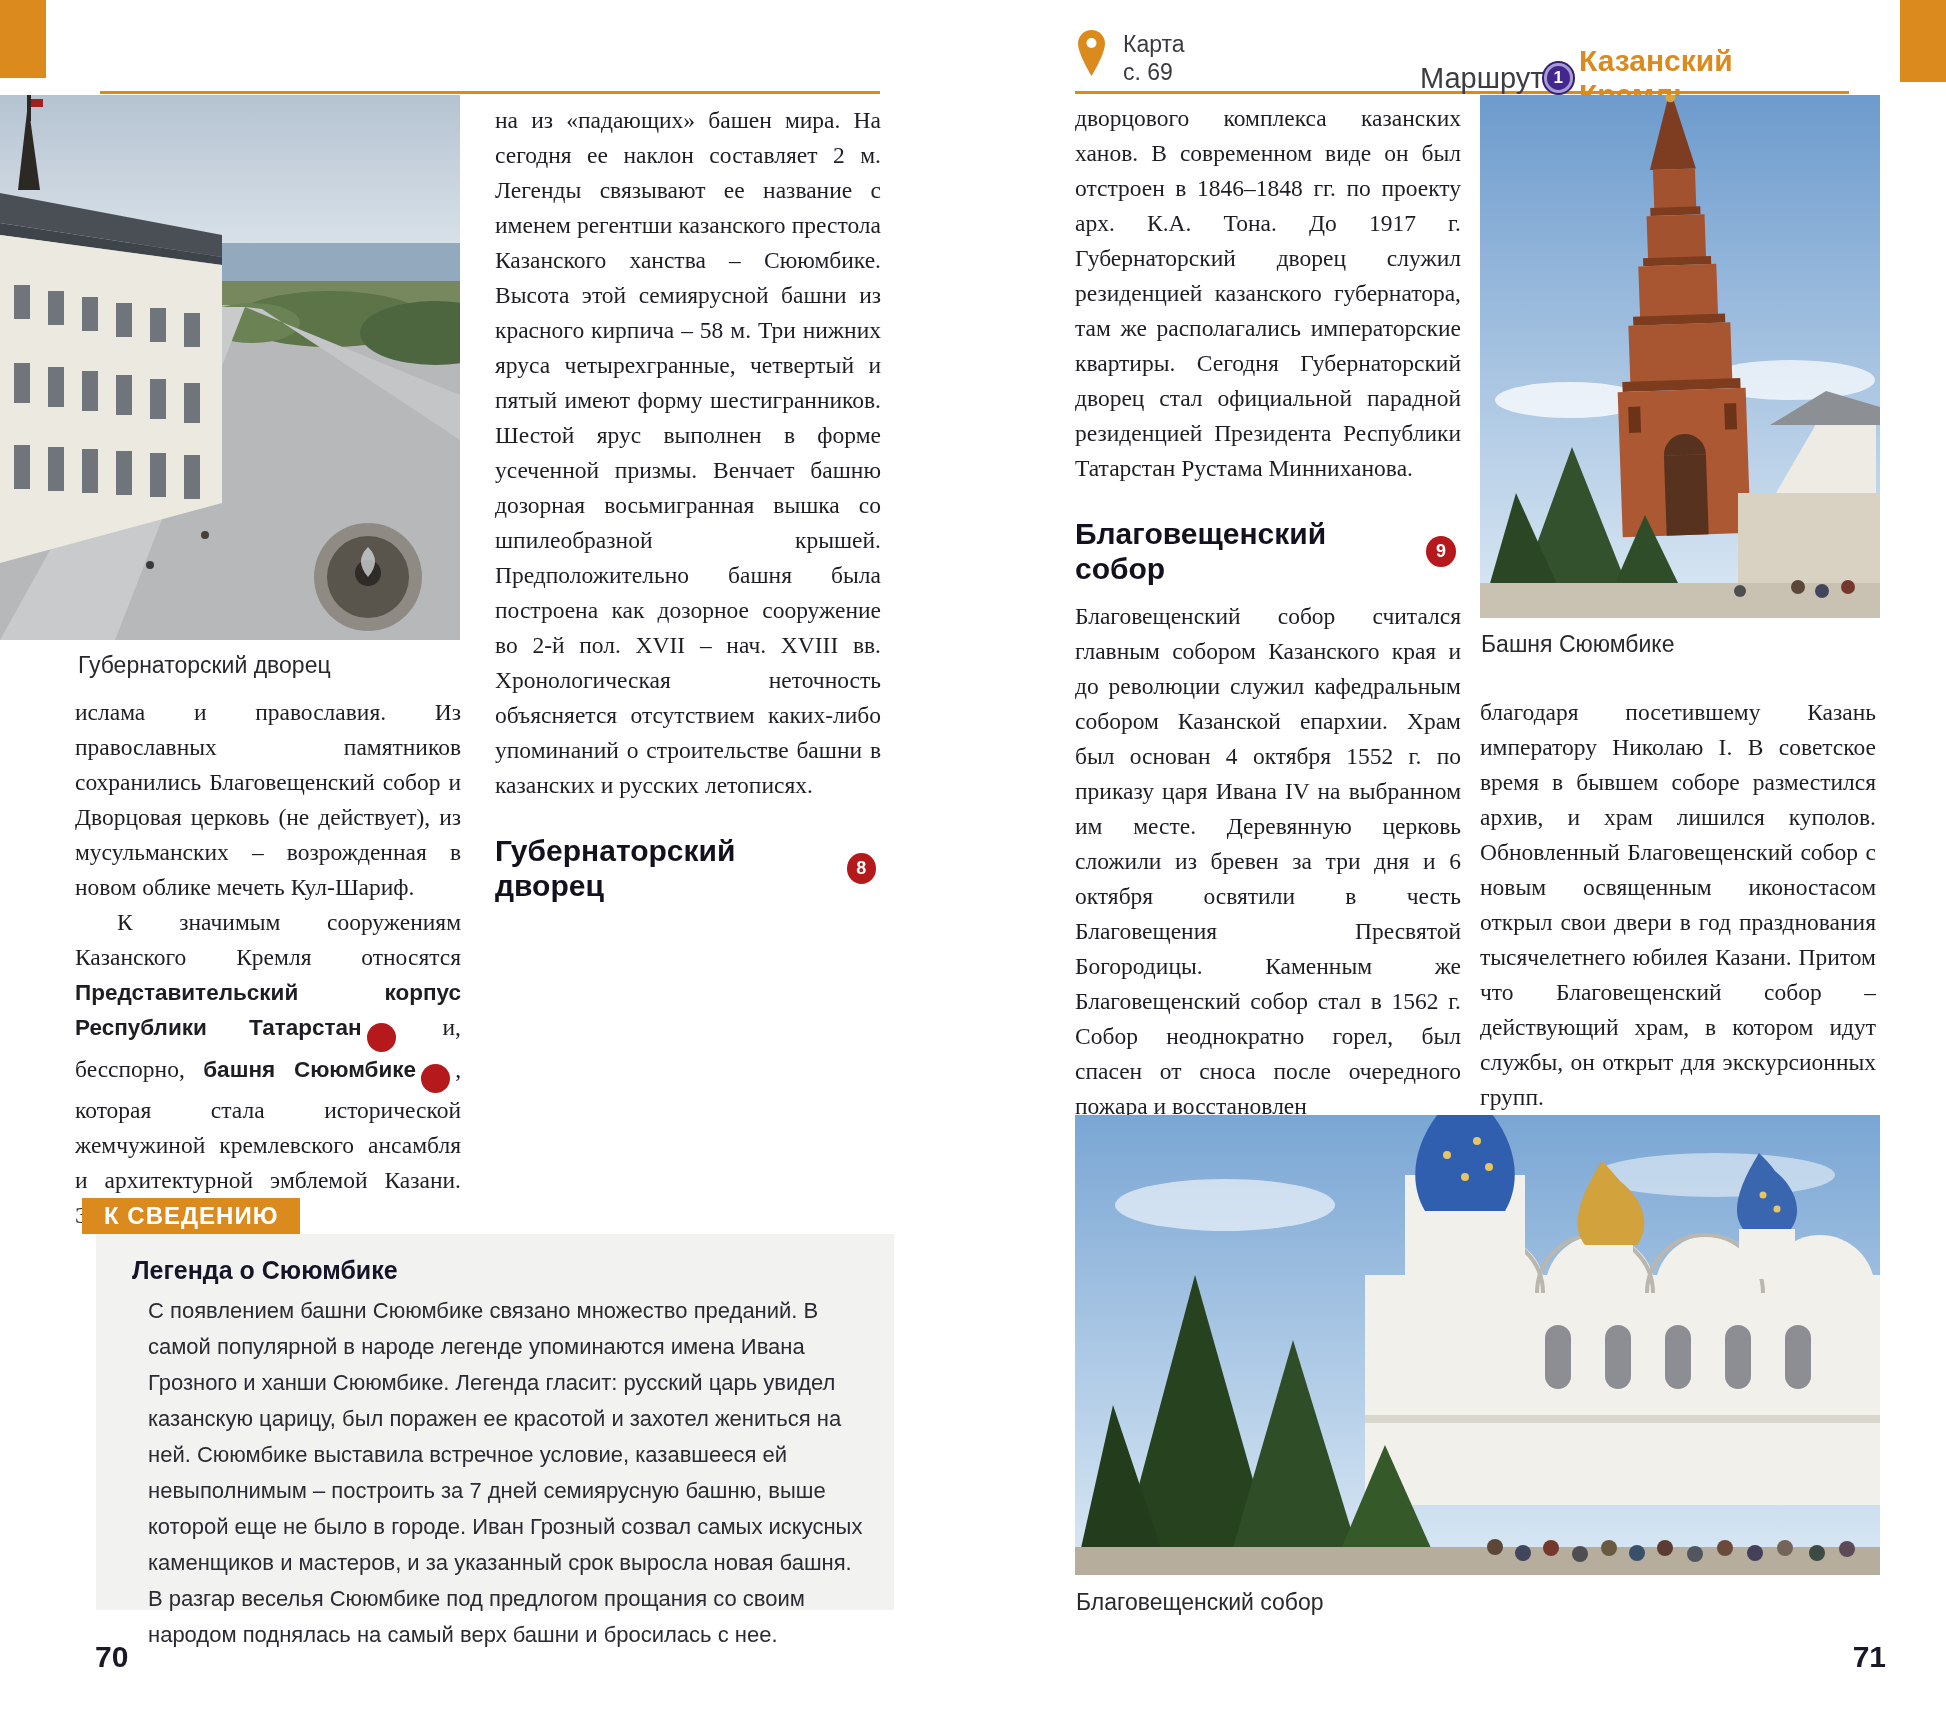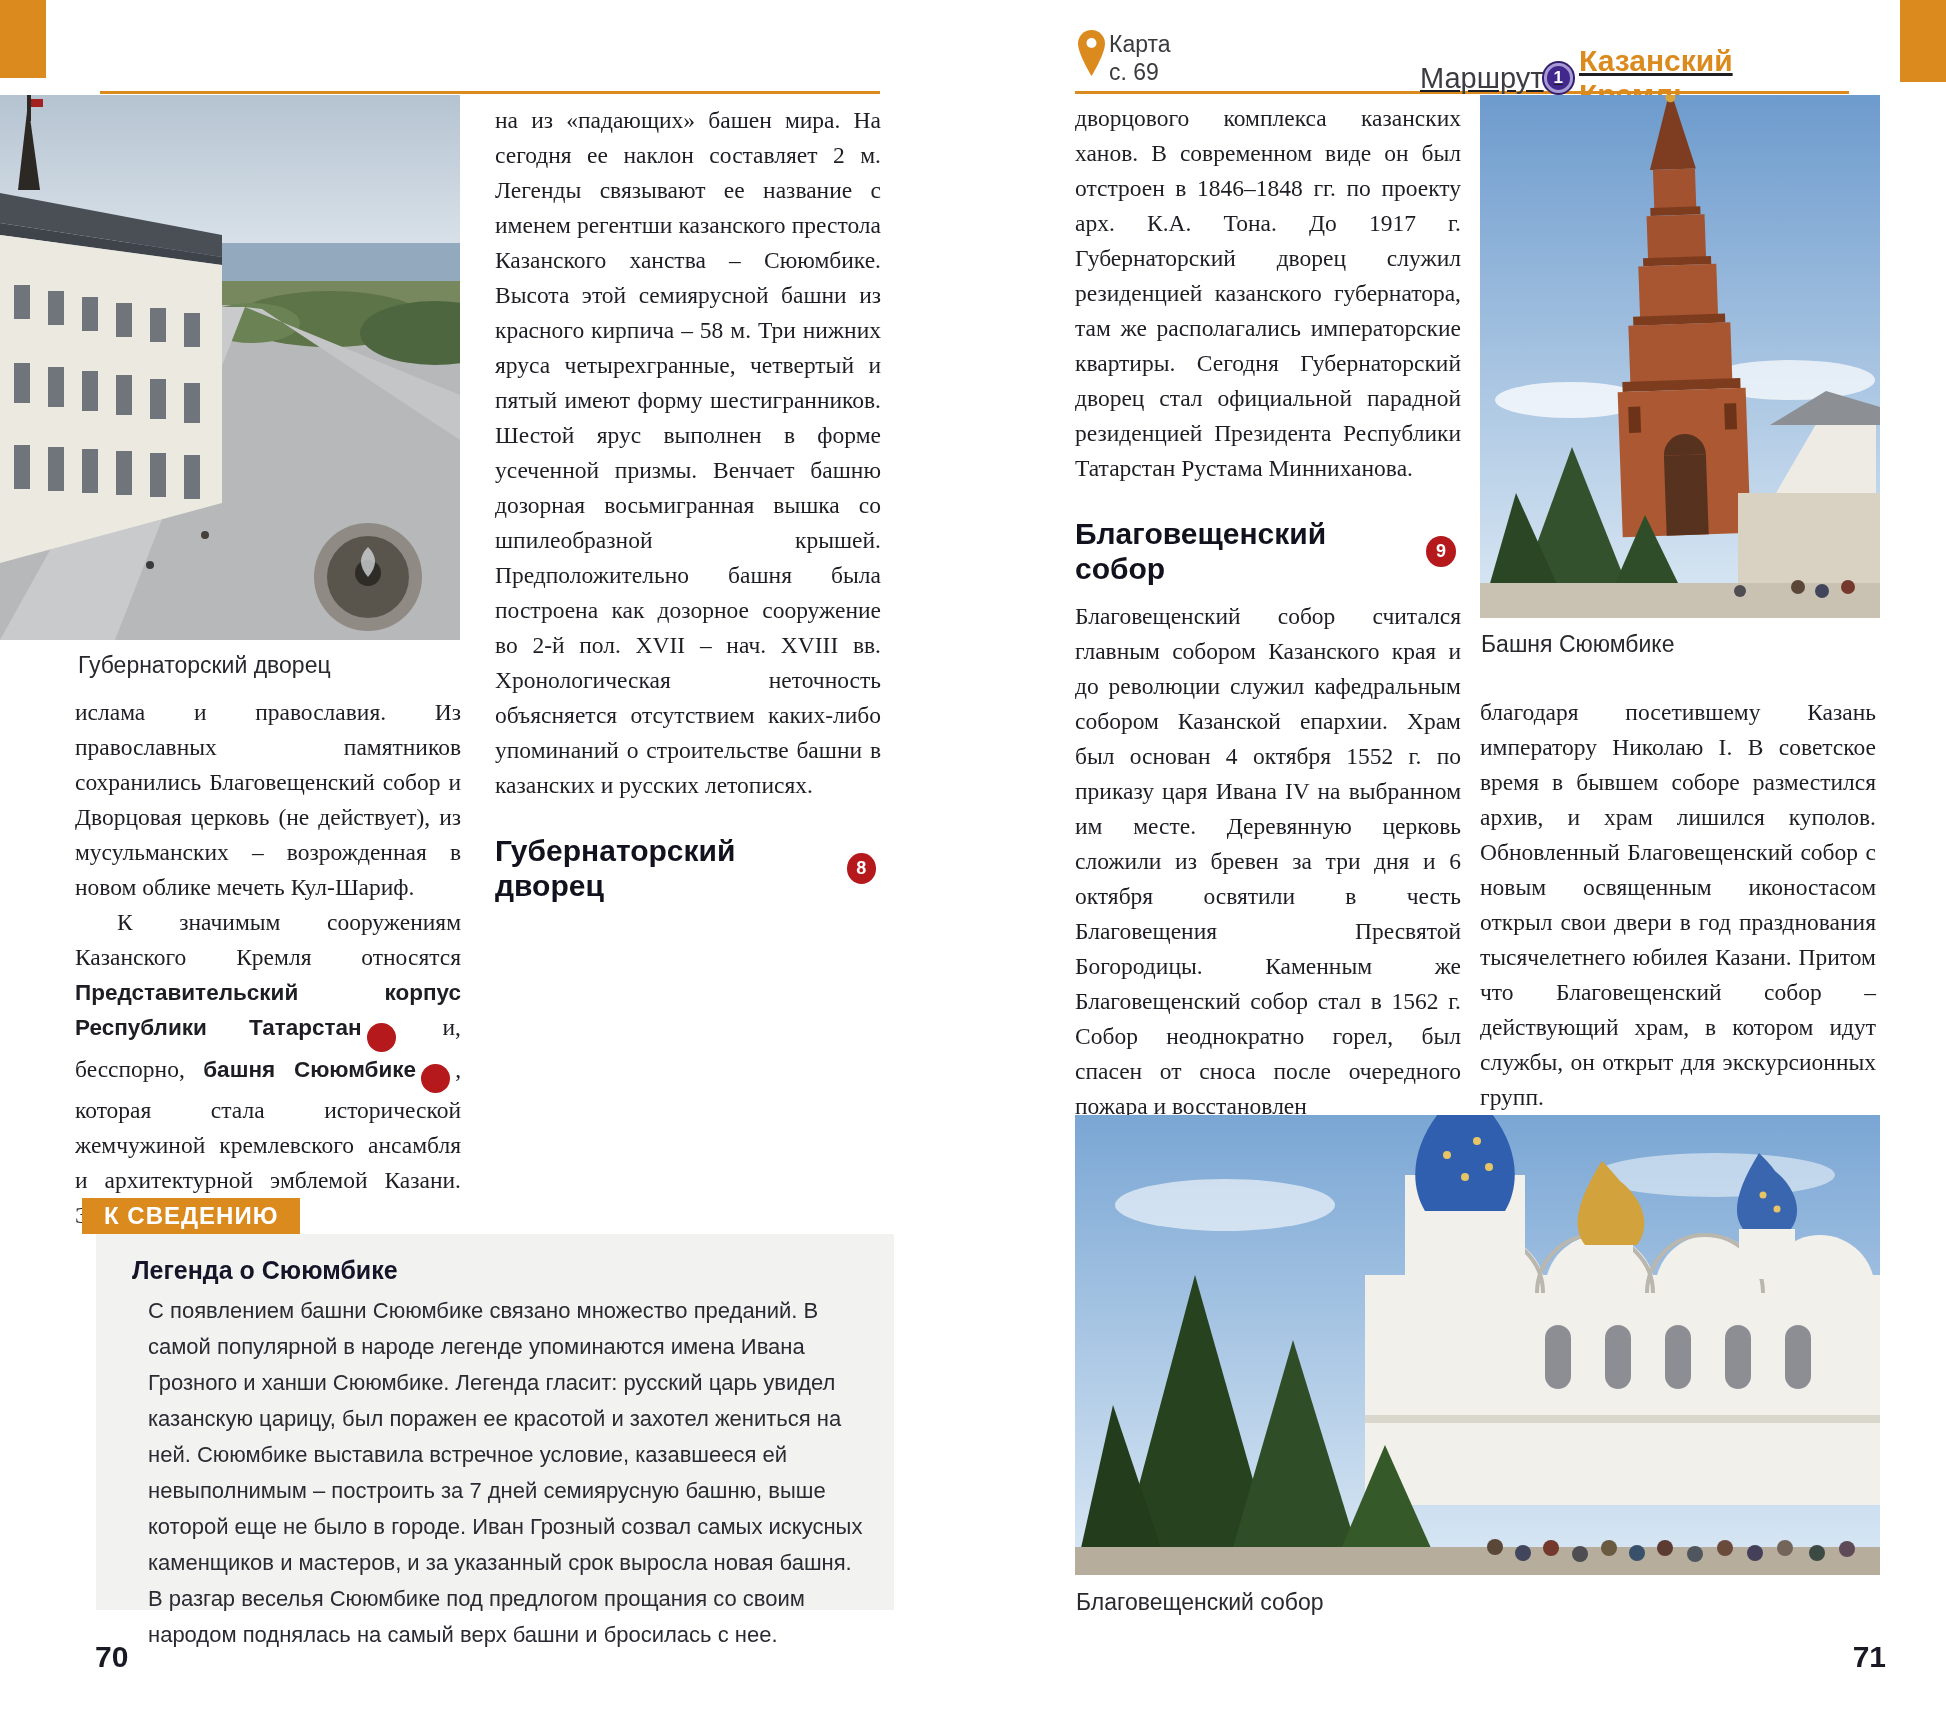--- a/index.html
+++ b/index.html
@@ -15,24 +15,24 @@
     font-family:"Liberation Serif",serif;color:var(--ink);overflow:hidden;margin:0 auto;
   }
   .corner{position:absolute;top:0;width:46px;background:var(--accent-orange);}
   .corner.left{left:0;height:78px;}
   .corner.right{right:0;height:82px;}
   .rule{position:absolute;top:91px;height:3px;background:var(--accent-orange);}
   .rule.l{left:100px;width:780px;}
   .rule.r{left:1075px;width:774px;}
 
   
-  .hdr-map{position:absolute;left:1078px;top:30px;display:flex;gap:4px;}
+  .hdr-map{position:absolute;left:1078px;top:30px;display:flex;gap:18px;}
   .hdr-map svg{width:27px;height:46px;display:block;}
   .hdr-map .lines{font-family:"Liberation Sans",sans-serif;font-size:23px;line-height:28px;color:#3a3a3f;}
-  .hdr-route{position:absolute;left:1420px;top:44px;width:428px;display:flex;align-items:center;justify-content:flex-end;text-decoration:underline;}
+  .hdr-route{position:absolute;left:1420px;top:44px;width:428px;display:flex;align-items:center;justify-content:flex-end;}
   .hdr-route .route-word{font-family:"Liberation Sans",sans-serif;font-size:29px;color:#3c3c42;}
   .pbadge{width:30px;height:30px;border-radius:50%;background:var(--badge-purple);
     box-shadow:inset 0 0 0 3px #a79bd6, 0 0 0 2px #33206d;
     color:#fff;font:bold 17px "Liberation Sans",sans-serif;display:flex;align-items:center;justify-content:center;}
   .hdr-route .route-title{font-family:"Liberation Sans",sans-serif;font-weight:bold;font-size:30px;color:var(--accent-orange);margin-left:6px;}
 
   
   .photo{position:absolute;overflow:hidden;}
   .photo svg{display:block;width:100%;height:100%;}
   .photo-palace{left:0;top:95px;width:460px;height:545px;}

